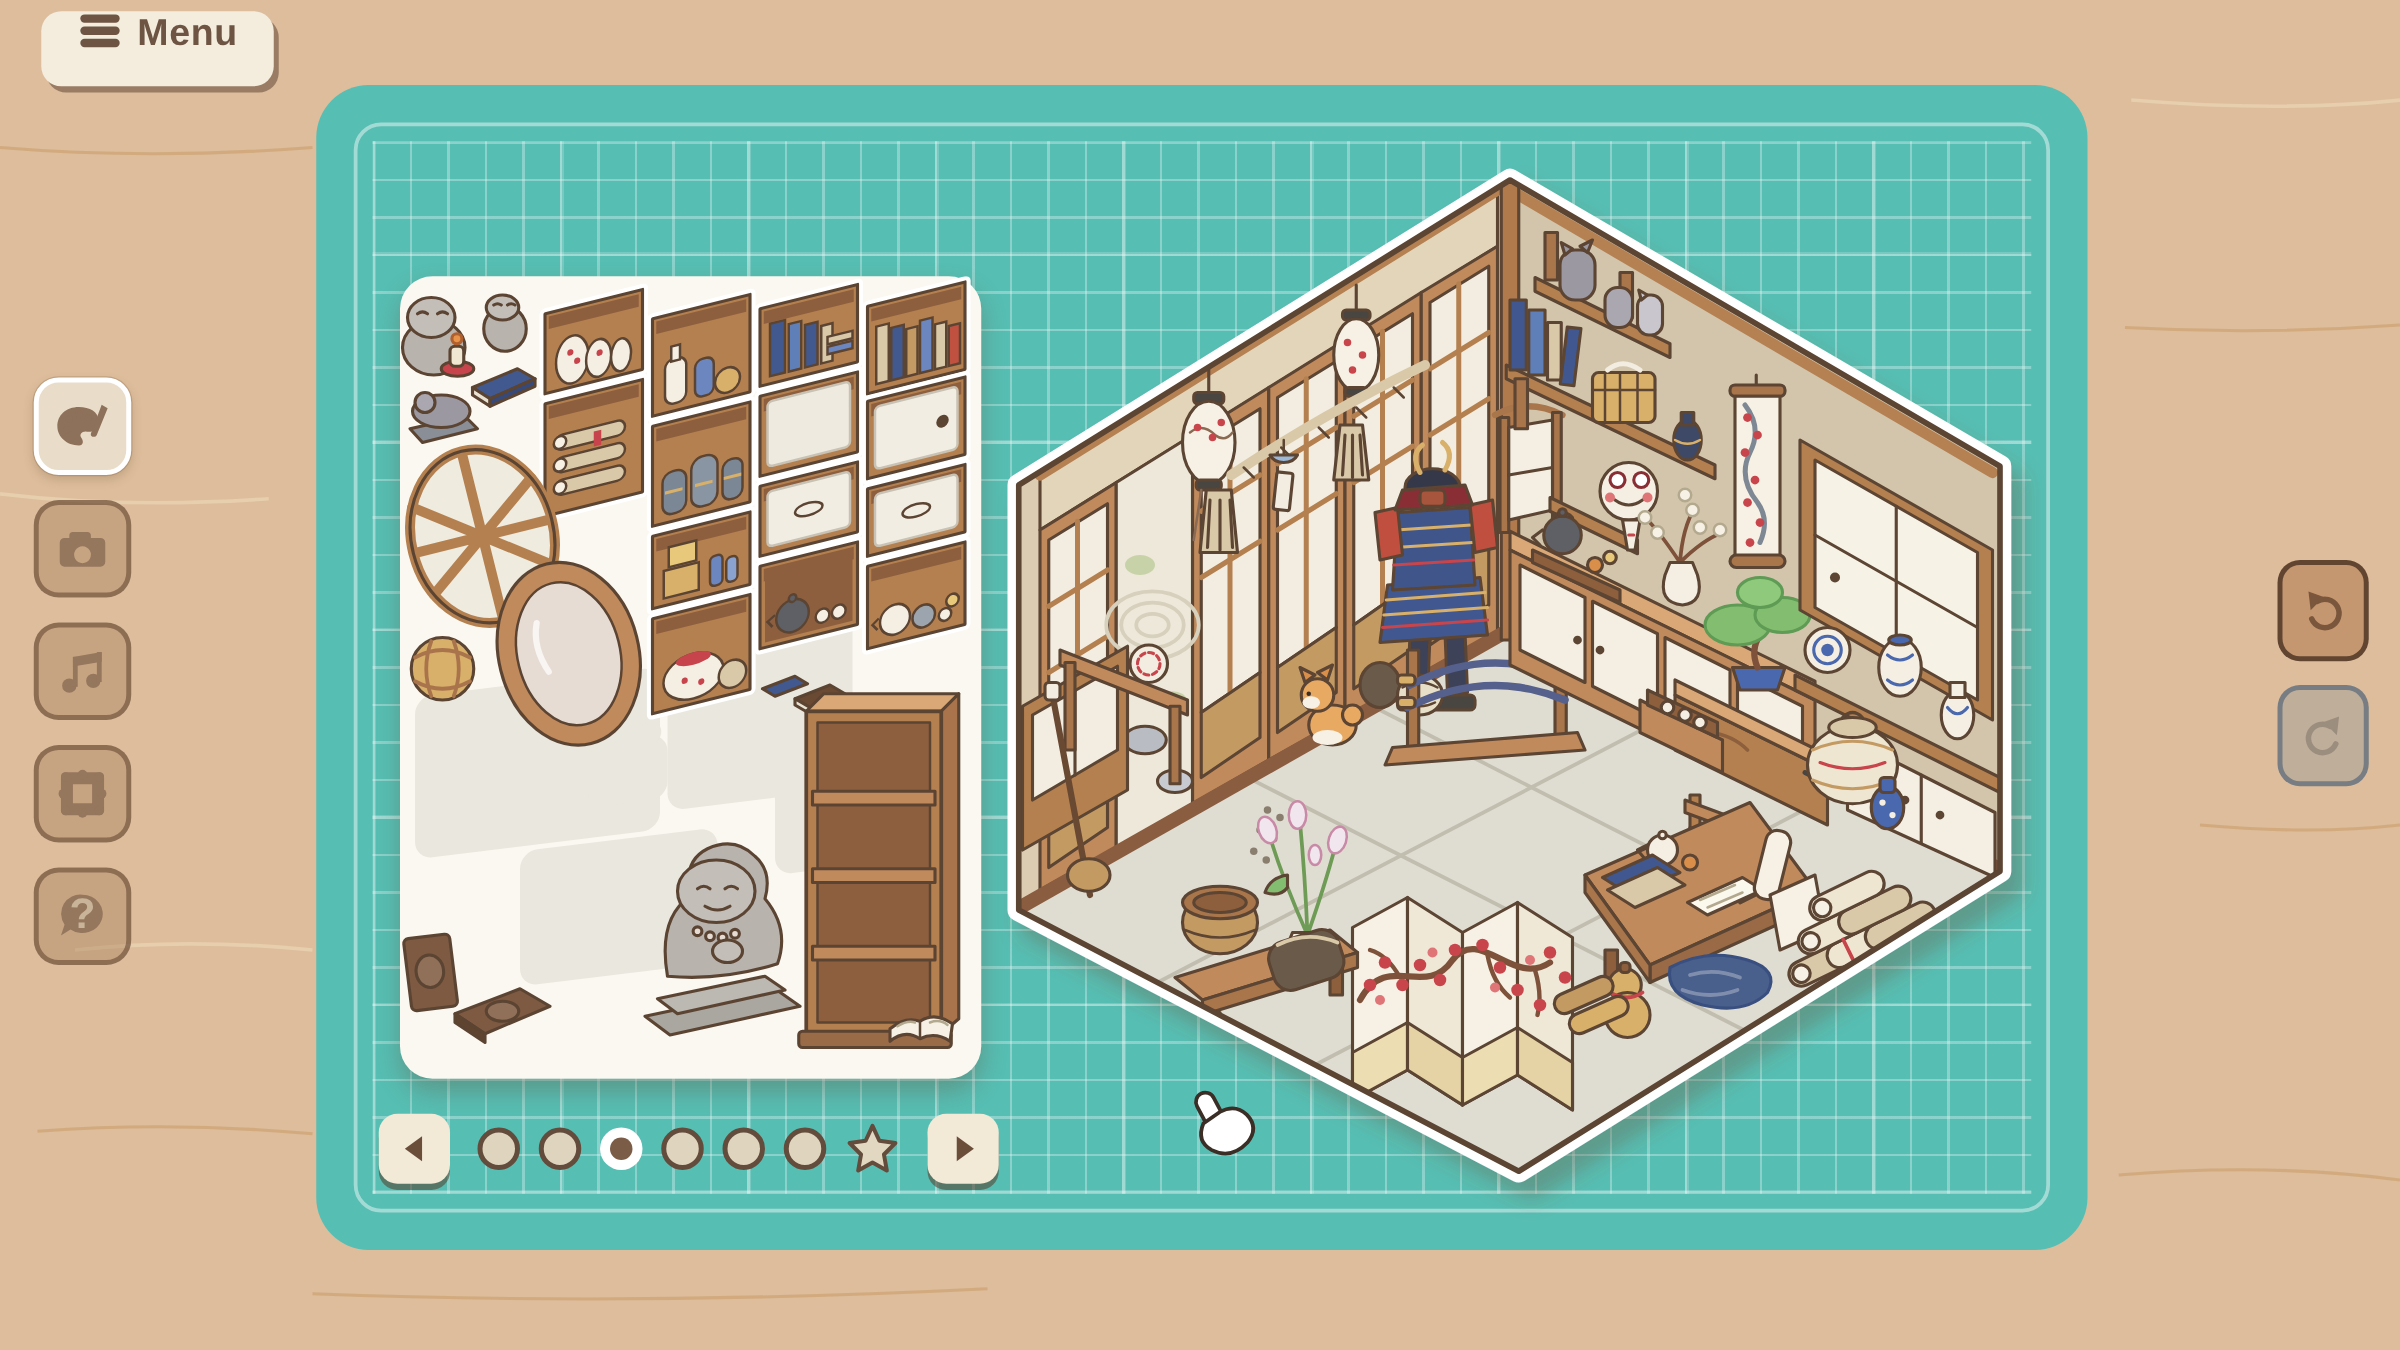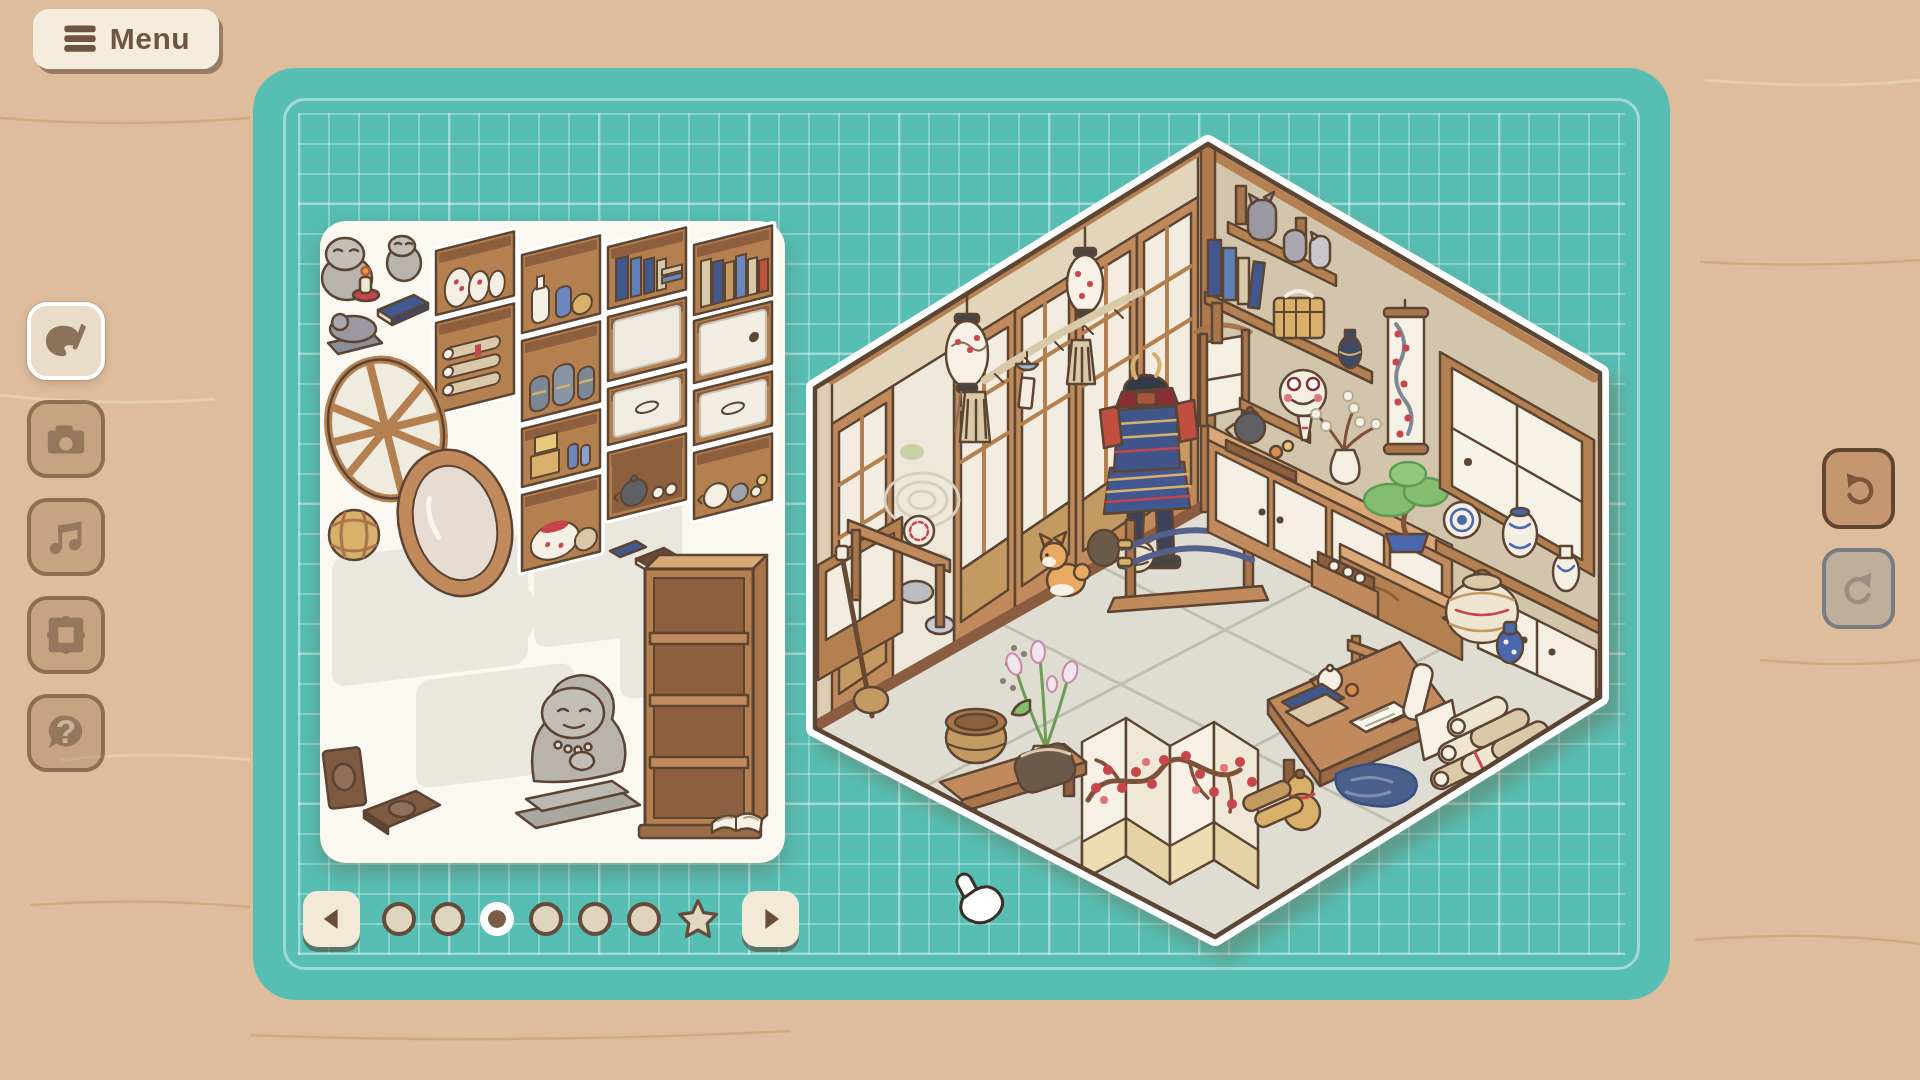--- a/index.html
+++ b/index.html
@@ -9,21 +9,21 @@
     font-family:"Liberation Sans", sans-serif;
     -webkit-font-smoothing:antialiased;
   }
   
   #wood-streaks{position:absolute;inset:0;pointer-events:none;}
   
   .menu-btn{
     position:absolute;left:33px;top:9px;width:186px;height:60px;
     background:#F4EDDE;border:none;border-radius:16px;
     box-shadow:4px 5px 0 rgba(86,60,42,.5);
-    display:flex;align-items:center;justify-content:center;gap:12px;
+    display:flex;align-items:flex-start;justify-content:center;gap:12px;
     cursor:pointer;
   }
   .menu-btn .burger{width:36px;height:30px;display:block;}
   .menu-btn .label{font-size:30px;font-weight:bold;color:#6D5443;letter-spacing:.5px;}
   
   #sidebar{position:absolute;left:27px;top:302px;display:flex;flex-direction:column;gap:20px;}
   .side-btn{
     width:78px;height:78px;border-radius:20px;cursor:pointer;
     background:rgba(170,133,97,.45);
     border:4px solid rgba(94,66,46,.55);

